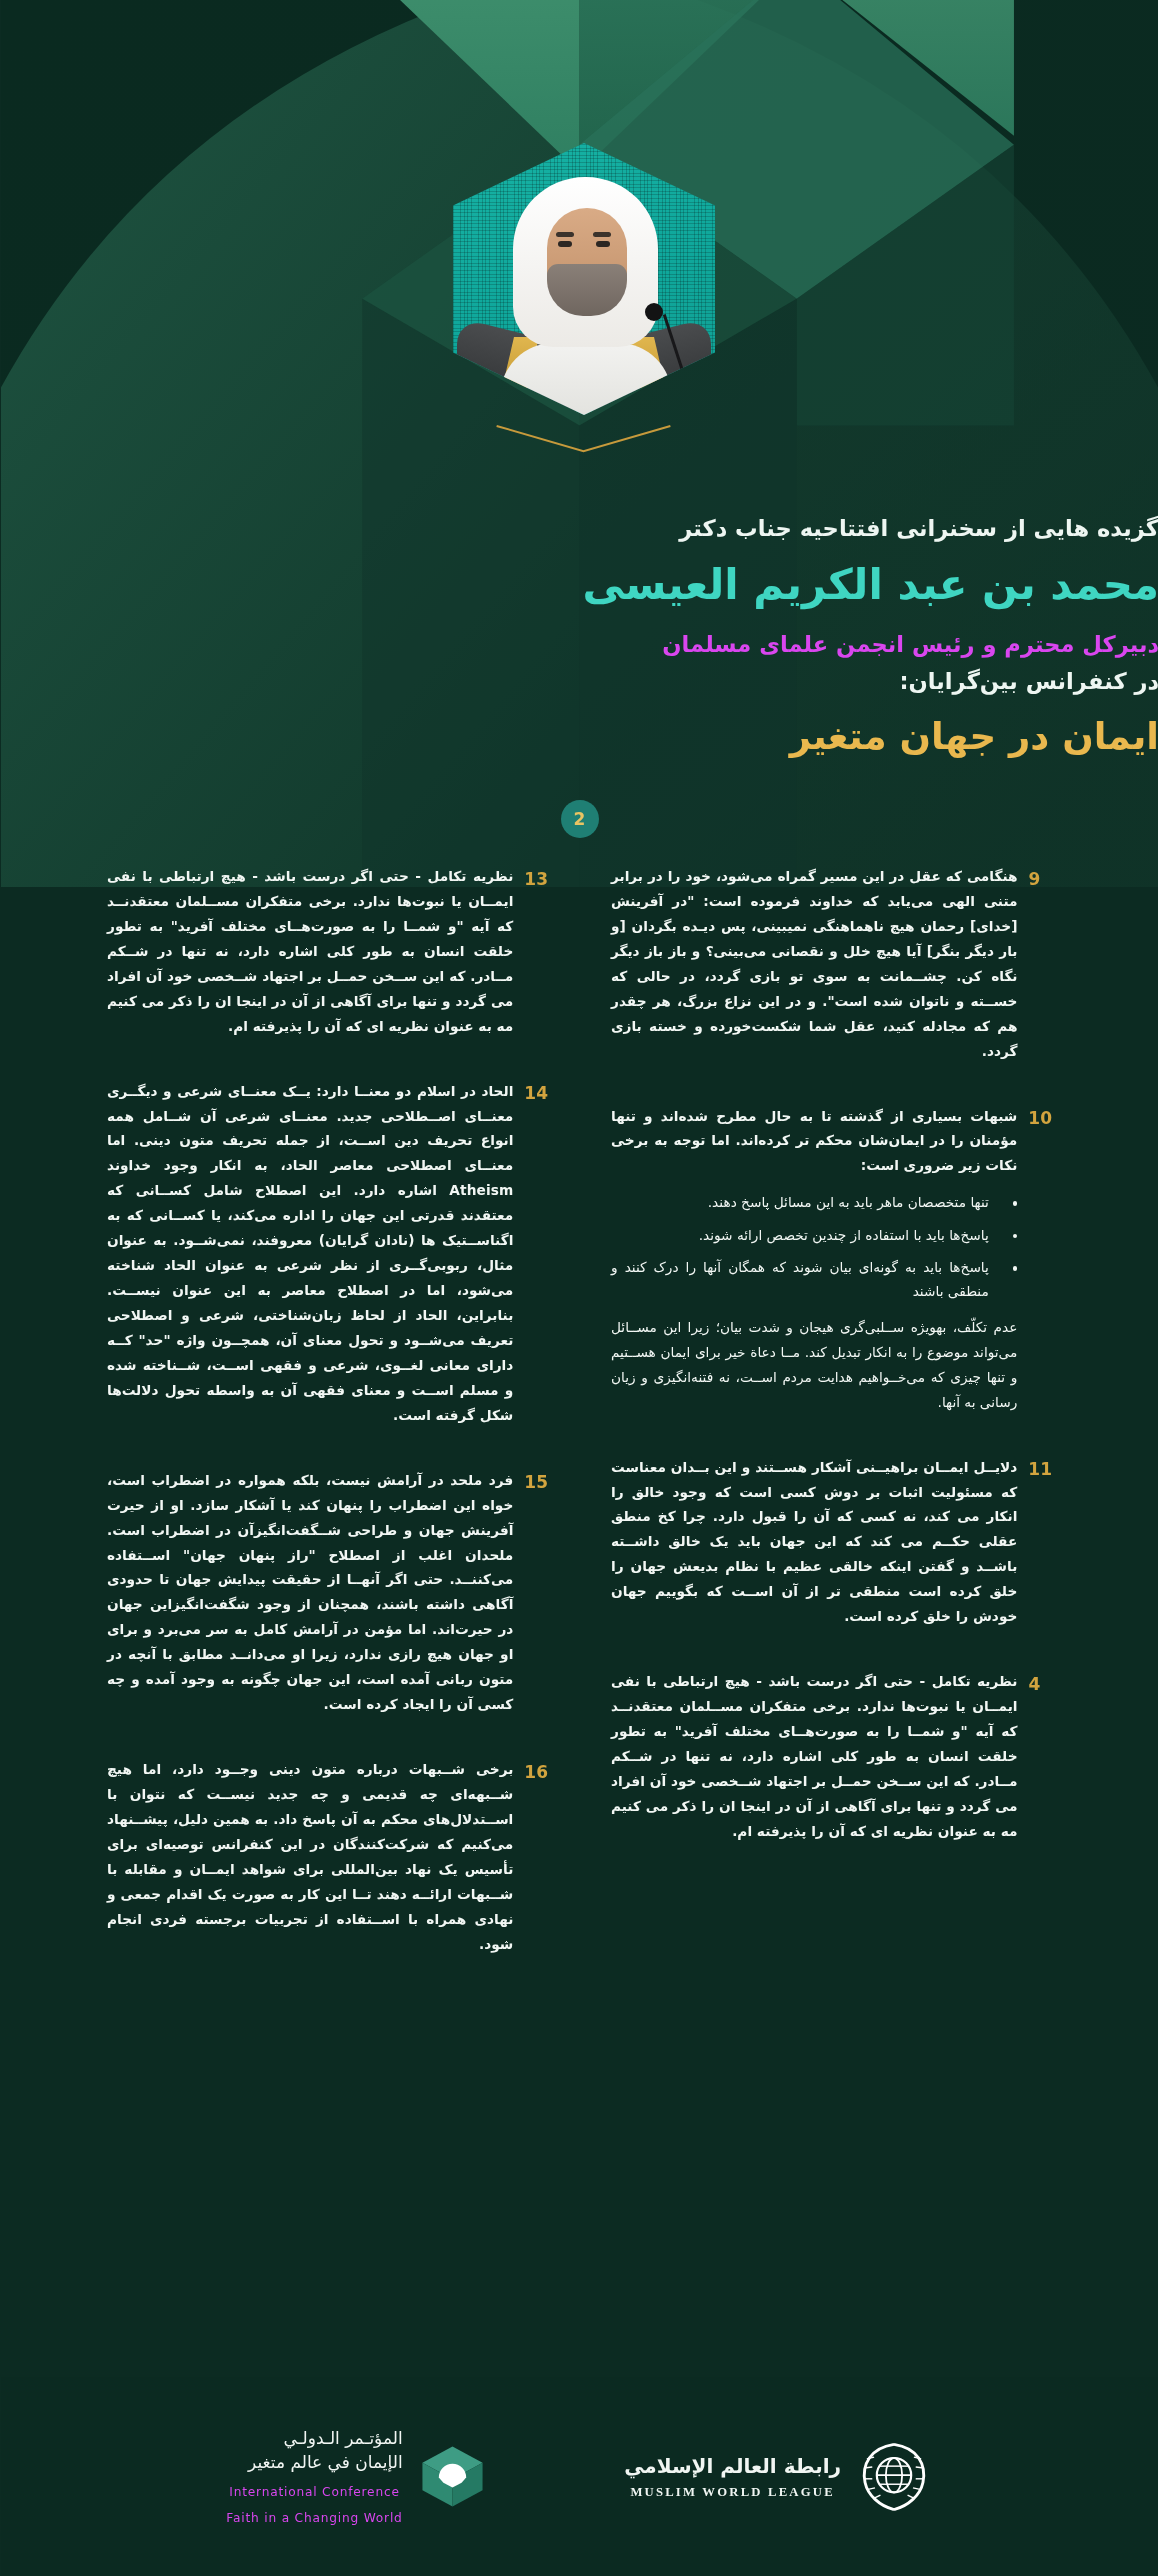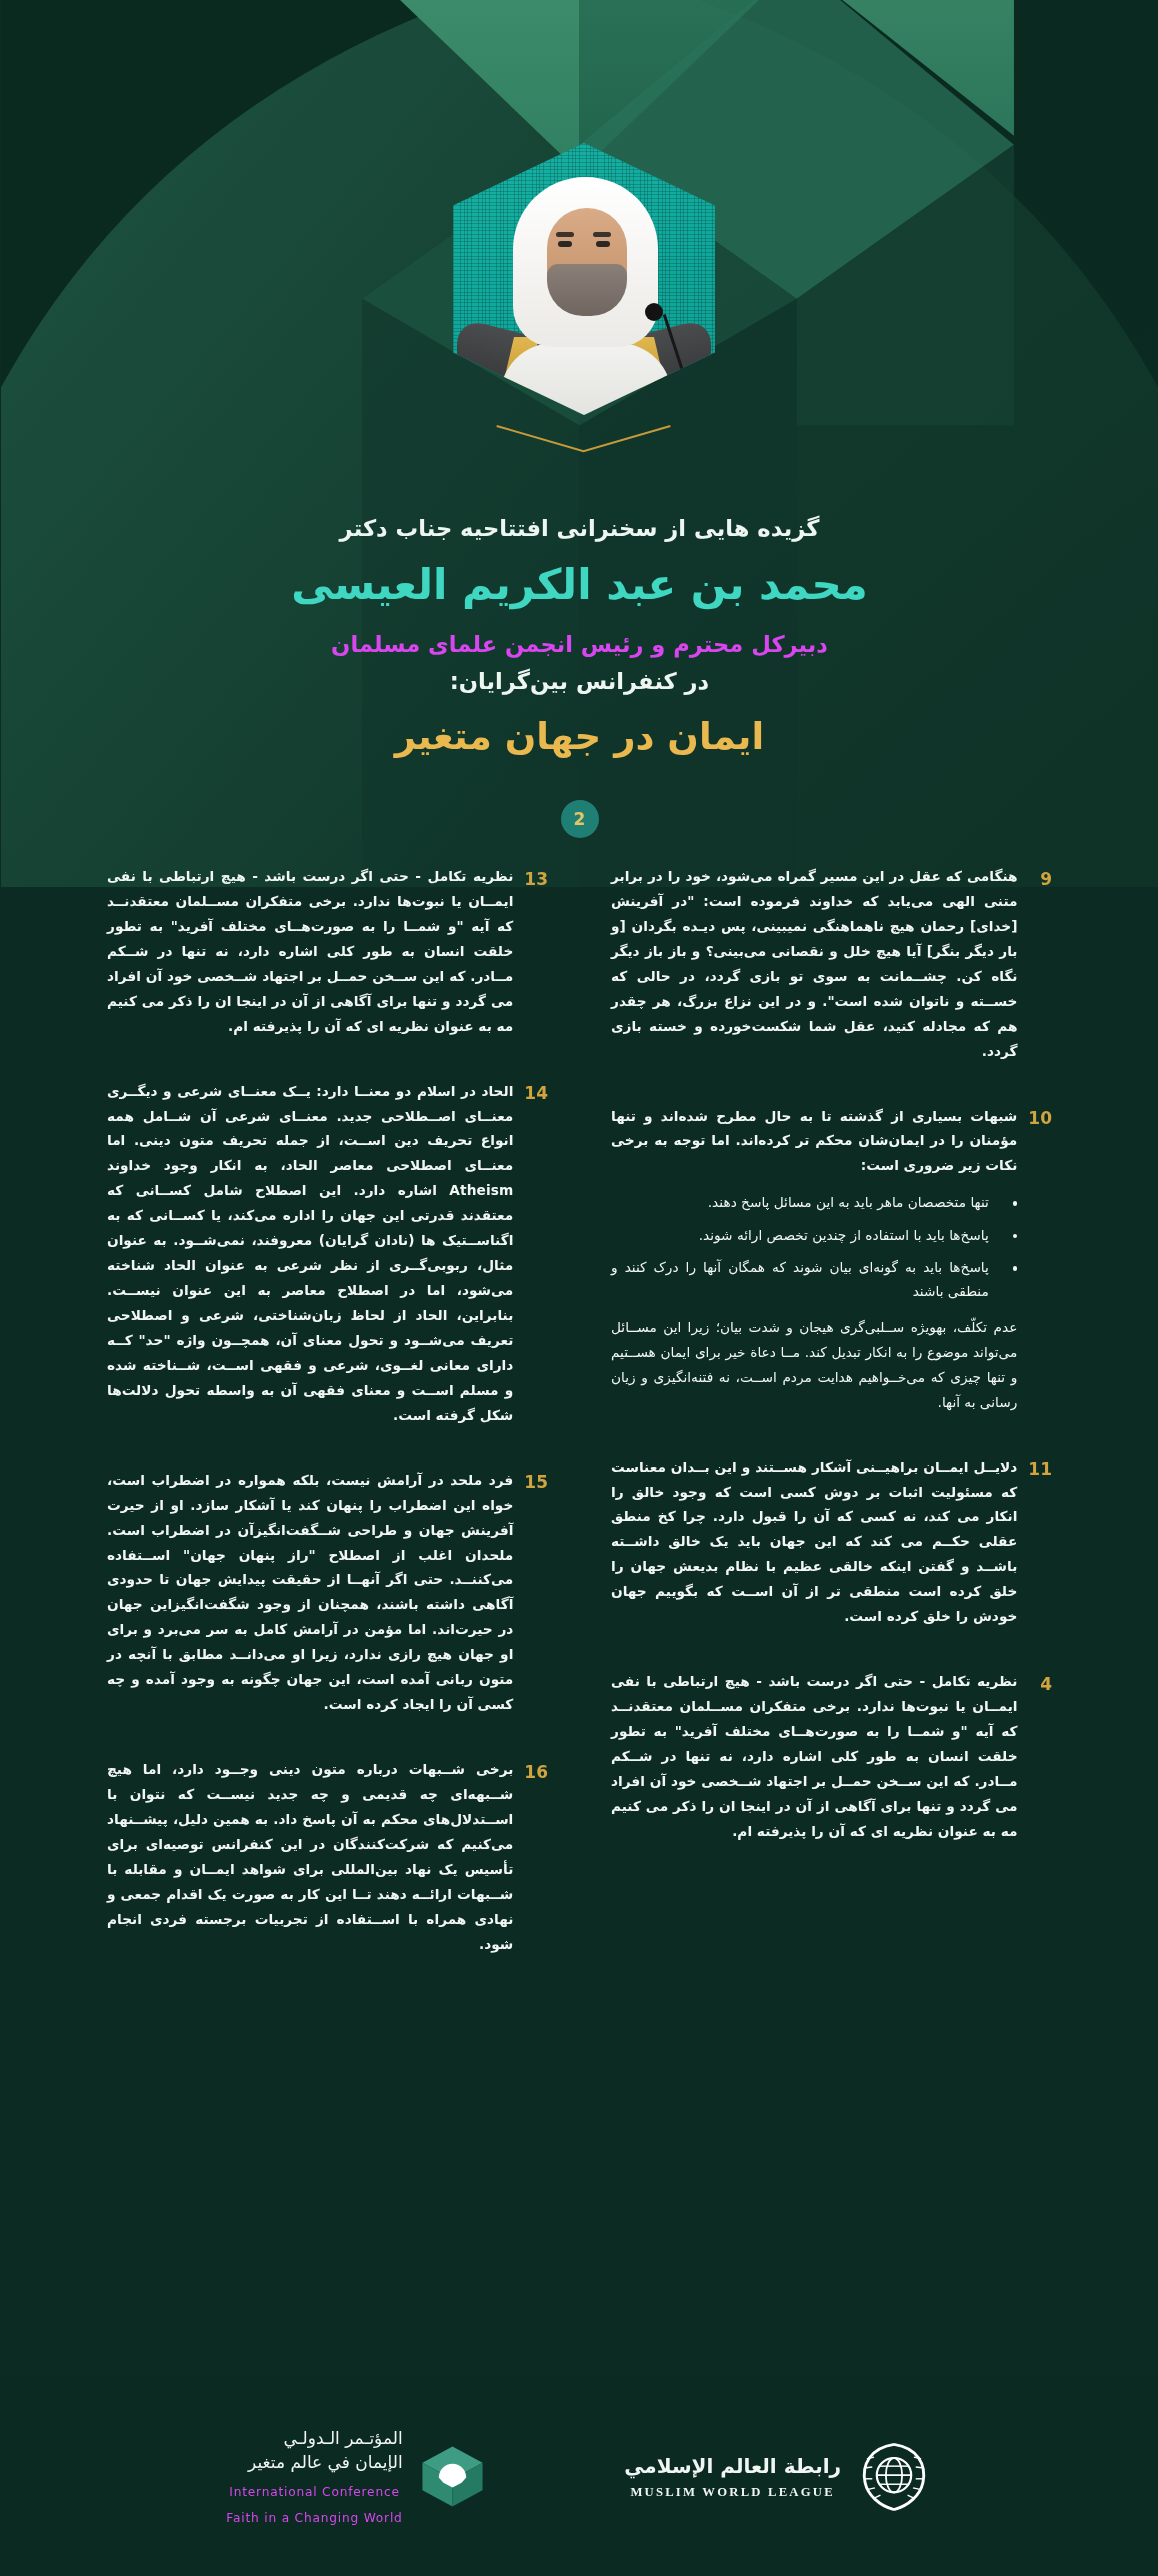--- a/index.html
+++ b/index.html
@@ -111,21 +111,21 @@
     position: absolute;
     left: 493px; top: 424px;
     width: 181px; height: 31px;
   }
 
   
   .header-text {
     position: absolute;
     left: 0; top: 511px;
     width: 1159px;
-    text-align: center;
+    text-align: right;
     direction: rtl;
   }
   .kicker {
     font-size: 22.6px;
     line-height: 1.55;
     color: #eef6f2;
     font-weight: 600;
     letter-spacing: 0.2px;
   }
   .speaker-name {
@@ -192,21 +192,21 @@
   .item {
     display: flex;
     flex-direction: row;
     align-items: flex-start;
     gap: 11px;
     direction: rtl;
   }
   .item-num {
     flex: 0 0 auto;
     min-width: 23.5px;
-    text-align: right;
+    text-align: left;
     color: #d2a43f;
     font-size: 17px;
     font-weight: 700;
     line-height: 1.55;
     padding-top: 1.8px;
   }
   .item-body { flex: 1 1 auto; }
   .item-text {
     font-size: 13.7px;
     line-height: 1.82;

